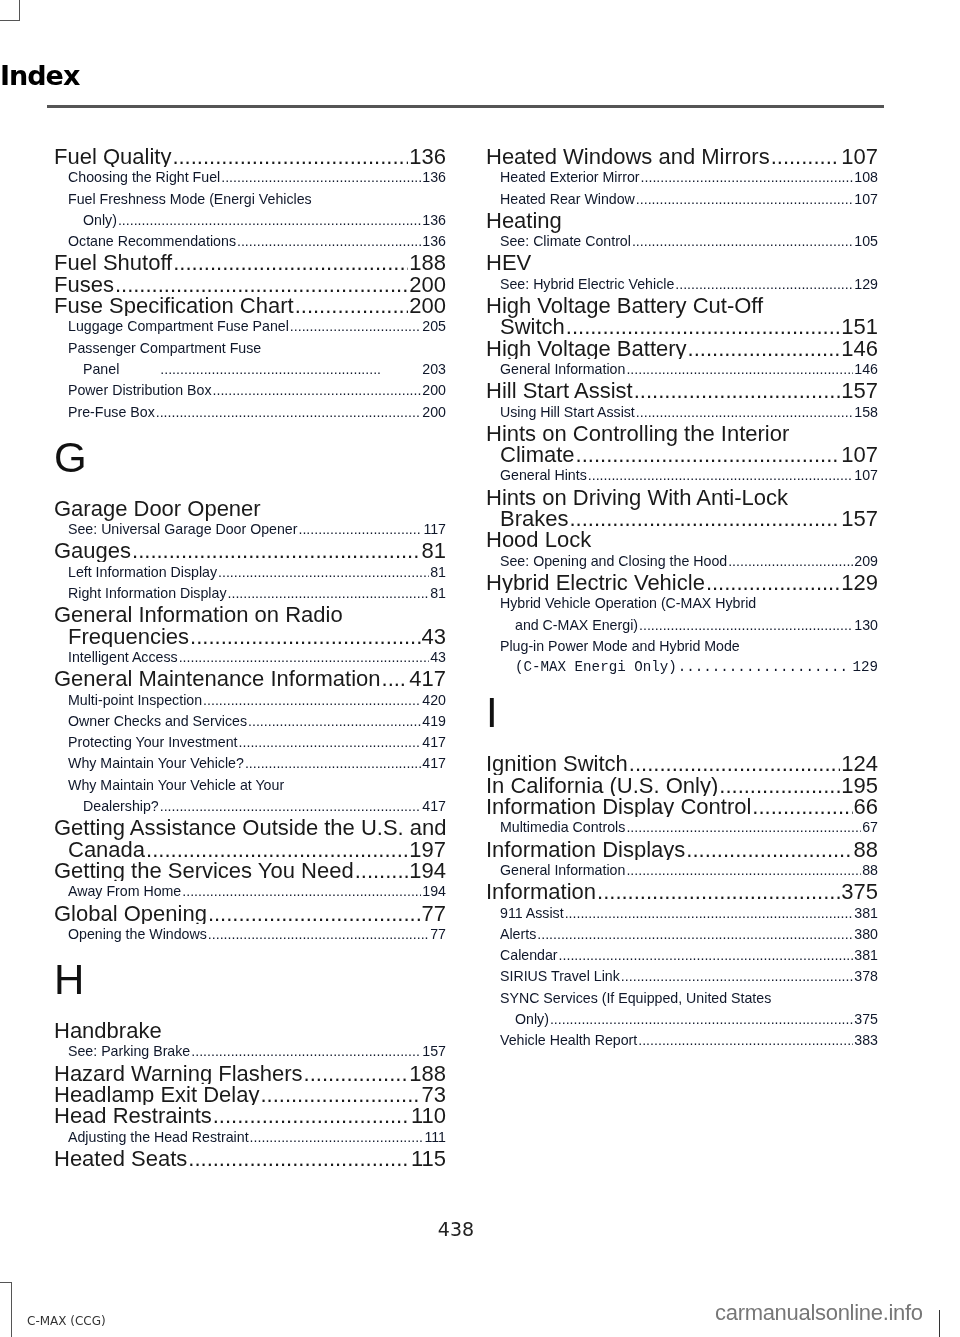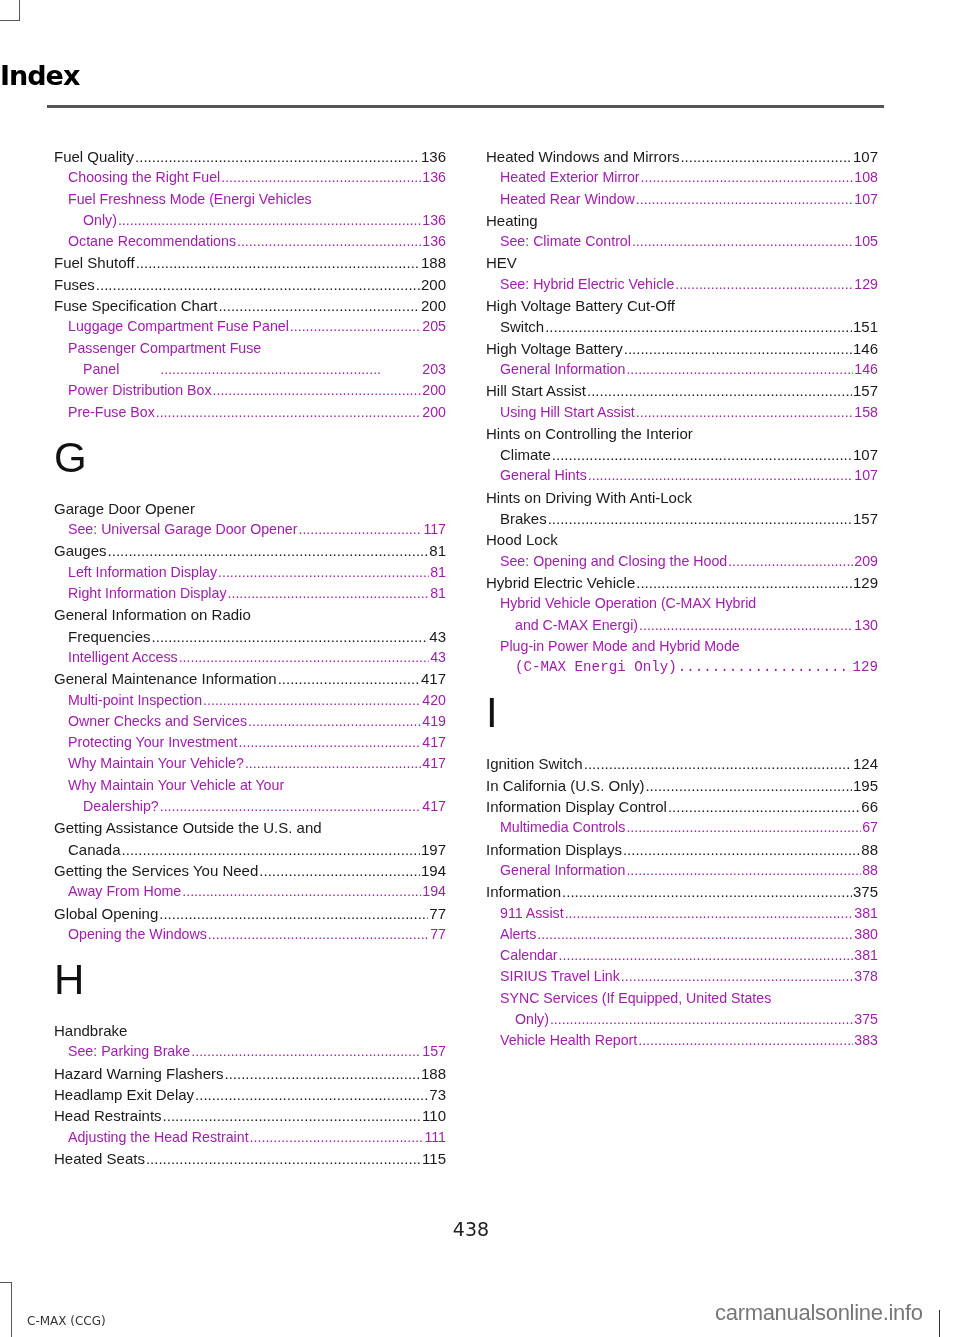--- a/index.html
+++ b/index.html
@@ -17,26 +17,26 @@
   .title-rule { position: absolute; top: 105px; left: 47px; width: 837px; height: 3px; background: #555; }
   .col { position: absolute; top: 146px; width: 392px; }
   .col.left { left: 54px; }
   .col.right { left: 486px; }
   .entry { display: flex; align-items: baseline; white-space: nowrap; overflow: hidden; }
   .entry .label { flex: 0 0 auto; }
   .entry .dots { flex: 1 1 auto; overflow: hidden; margin: 0 1px; }
   .entry .dots::after { content: "................................................................................................................................................................................................................................"; 
                         letter-spacing: 0px; }
   .entry .page { flex: 0 0 auto; }
-  .l1 { font-size: 15px; line-height: 21.3px; color: #1a1a1a; font-family: "Liberation Sans", sans-serif; }
-  .l2 { font-size: 14.2px; line-height: 21.3px; color: #a21caf; padding-left: 14px; font-family: "Liberation Sans", sans-serif; }
+  .l1 { font-size: 22px; line-height: 21.3px; color: #1a1a1a; font-family: "Liberation Sans", sans-serif; }
+  .l2 { font-size: 14.2px; line-height: 21.3px; color: #0f172a; padding-left: 14px; font-family: "Liberation Sans", sans-serif; }
   .head-only { white-space: nowrap; }
   .letter { font-family: "Liberation Sans", sans-serif; font-size: 42px; line-height: 42px;
             font-weight: normal; color: #111; margin-top: 14px; margin-bottom: 19px; }
-  .page-number { position: absolute; top: 1218px; left: 15px; width: 912px; text-align: center;
+  .page-number { position: absolute; top: 1218px; left: 0; width: 912px; text-align: center;
                  font-size: 19px; color: #222; font-family: "DejaVu Sans", sans-serif; }
   .model { position: absolute; top: 1314px; left: 27px; font-size: 12px; color: #333;
            font-family: "DejaVu Sans", sans-serif; }
   .watermark { position: absolute; top: 1300px; left: 715px; font-size: 22px; color: #777;
                font-family: "Liberation Sans", sans-serif; letter-spacing: -0.3px; }
 </style>
 </head>
 <body>
 
 <div class="crop-tl"></div>

